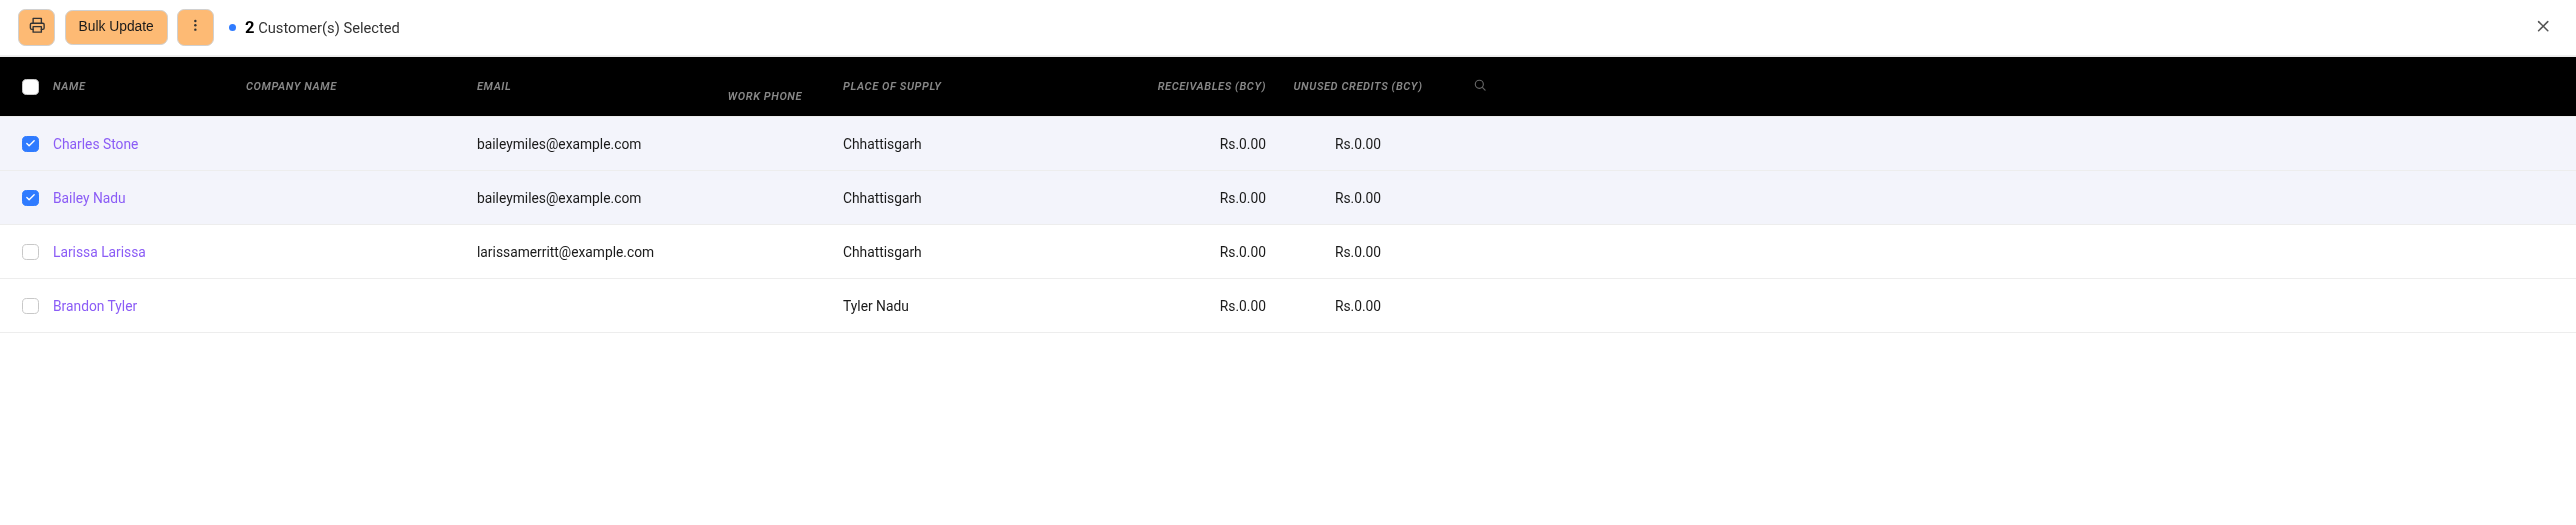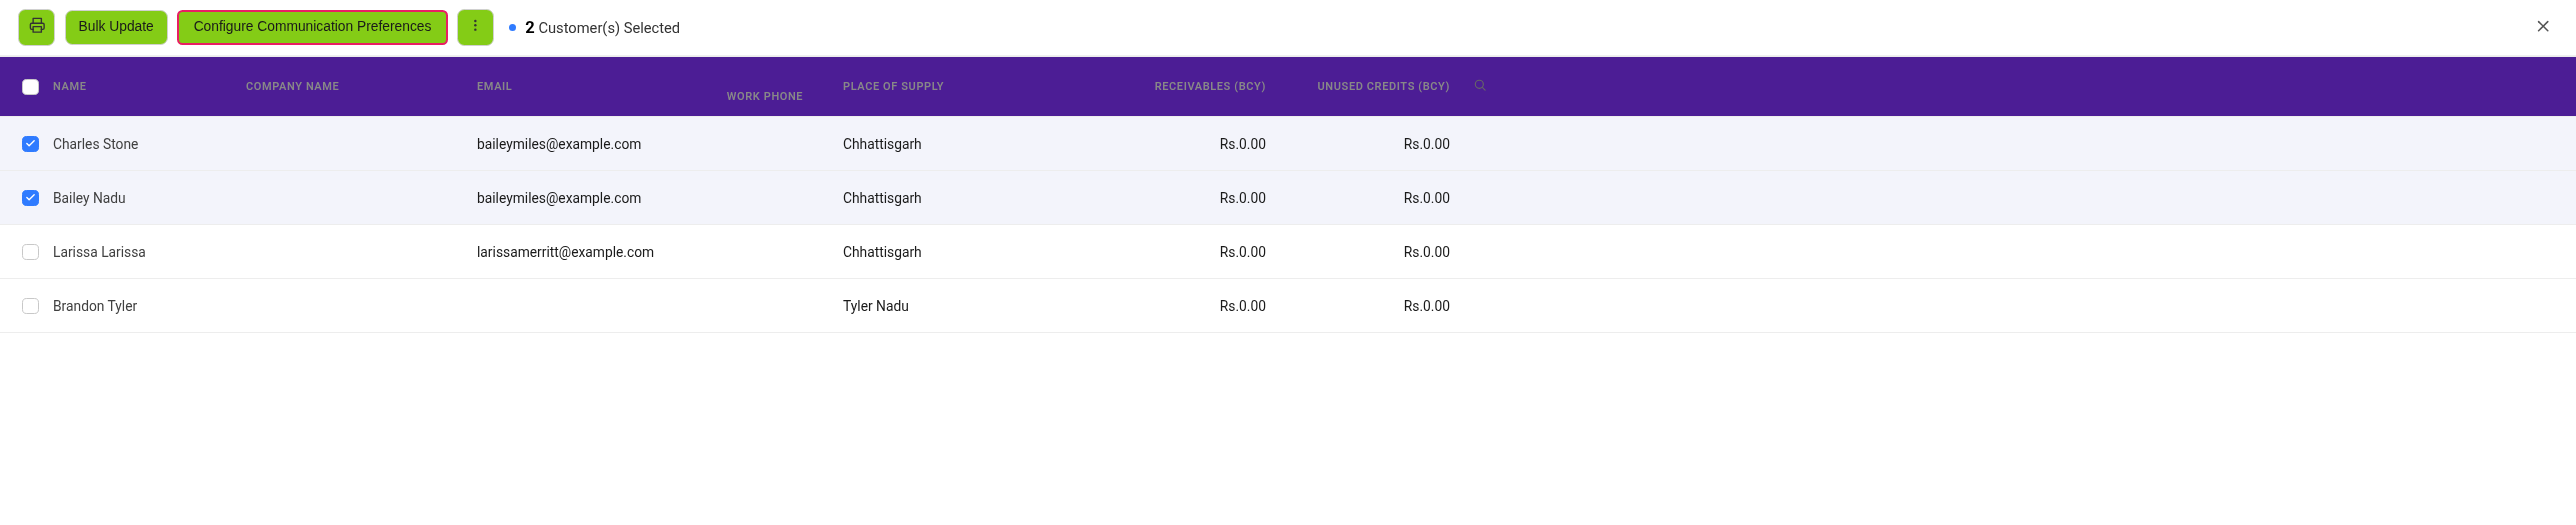--- a/index.html
+++ b/index.html
@@ -11,21 +11,21 @@
     font-size: 13px;
   }
   .toolbar {
     display: flex;
     align-items: center;
     padding: 9.2px 18.4px;
     gap: 9.2px;
     border-bottom: 0.9px solid #f0f0f0;
   }
   .btn {
-    background: #84cc16;
+    background: #fdba74;
     border: 0.9px solid #d0d0d0;
     border-radius: 7.4px;
     padding: 8.3px 13px;
     font-size: 13.8px;
     color: #1a1a1a;
     cursor: pointer;
     display: inline-flex;
     align-items: center;
     justify-content: center;
     line-height: 1.2;
@@ -68,56 +68,57 @@
     padding: 5.5px;
     display: inline-flex;
   }
 
   .table {
     width: 100%;
   }
   .thead {
     display: flex;
     align-items: center;
-    background: #4c1d95;
+    background: #000000;
     border-top: 0.9px solid #ececec;
     border-bottom: 0.9px solid #ececec;
     padding: 13px 22px;
     color: #888;
     font-size: 11px;
     letter-spacing: 0.6px;
     font-weight: 600;
+    font-style: italic;
   }
   .row {
     display: flex;
     align-items: center;
     padding: 16.5px 22px;
     border-bottom: 0.9px solid #ededed;
     font-size: 13.8px;
   }
   .row.selected {
     background: #f3f4fb;
   }
   .col-check { width: 31px; display:flex; align-items:center; }
   .col-name { width: 193px; }
   .col-company { width: 184px; }
   .col-email { width: 257px; padding-left: 47px; }
   .col-phone { width: 156px; text-align: center; margin-top: 20px; }
   .col-supply { width: 239px; }
   .col-receivables { width: 184px; text-align: right; }
-  .col-credits { width: 184px; text-align: right; }
+  .col-credits { width: 184px; text-align: center; }
   .col-search { width: 37px; text-align: right; color:#666; }
 
   .thead .col-phone,
   .thead .col-supply,
   .thead .col-receivables,
   .thead .col-credits { }
 
   .link {
-    color: #404040;
+    color: #8b5cf6;
     cursor: pointer;
   }
 
   .checkbox {
     width: 16.5px;
     height: 16.5px;
     border: 1.4px solid #c8c8c8;
     border-radius: 4.6px;
     display: inline-flex;
     align-items: center;
@@ -153,23 +154,20 @@
           <path d="M6 18H4a2 2 0 0 1-2-2v-5a2 2 0 0 1 2-2h16a2 2 0 0 1 2 2v5a2 2 0 0 1-2 2h-2"></path>
           <rect x="6" y="14" width="12" height="8"></rect>
         </svg>
     </span>
   </button>
 
   <button class="btn">
     <span>Bulk Update</span>
   </button>
 
-  <button class="btn btn-highlight">
-    <span>Configure Communication Preferences</span>
-  </button>
 
   <button class="btn btn-icon">
     <span>
       <svg width="14.7" height="14.7" viewBox="0 0 24 24" fill="#333">
           <circle cx="12" cy="5" r="2"></circle>
           <circle cx="12" cy="12" r="2"></circle>
           <circle cx="12" cy="19" r="2"></circle>
         </svg>
     </span>
   </button>

